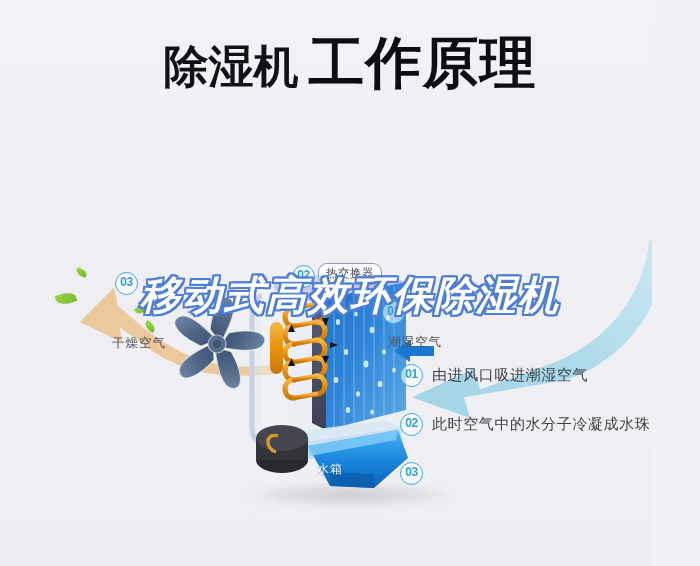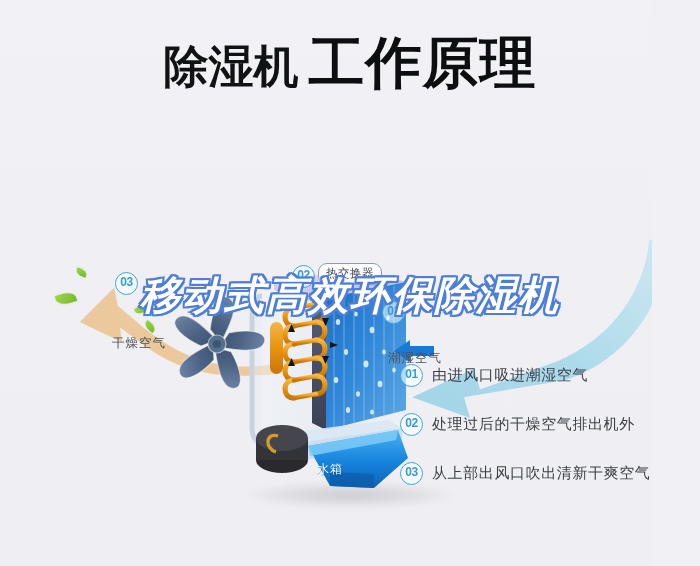--- a/index.html
+++ b/index.html
@@ -125,21 +125,21 @@
   .badge.b01-right{ left: 382px; top: 181px; }
 
   .lbl {
     position: absolute;
     font-size: 12.5px;
     color: #4a4f57;
     white-space: nowrap;
     letter-spacing: 1px;
   }
   .lbl.dry   { left: 112px; top: 215px; text-align: center; }
-  .lbl.humid { left: 388px; top: 214px; margin-top: 16px; }
+  .lbl.humid { left: 388px; top: 214px; }
 
   
   .callout {
     position: absolute;
     left: 318px; top: 143px;
     padding: 2px 7px 3px 7px;
     border: 1.4px solid #8f9bb3;
     border-radius: 9px;
     background: rgba(255,255,255,0.85);
     font-size: 11.5px;
@@ -436,25 +436,24 @@
 
     <div class="tank-label">水箱</div>
 
     <div class="legend">
       <div class="legend-row">
         <div class="legend-num">01</div>
         <div class="legend-text">由进风口吸进潮湿空气</div>
       </div>
       <div class="legend-row">
         <div class="legend-num">02</div>
-        <div class="legend-text">处理过后的干燥空气排出机外</div>
+        <div class="legend-text">此时空气中的水分子冷凝成水珠</div>
       </div>
       <div class="legend-row">
         <div class="legend-num">03</div>
-        <div class="legend-text">从上部出风口吹出清新干爽空气</div>
       </div>
     </div>
 
   </div>
 
   <div class="watermark">移动式高效环保除湿机</div>
 
   <div class="copy">
   </div>
 

